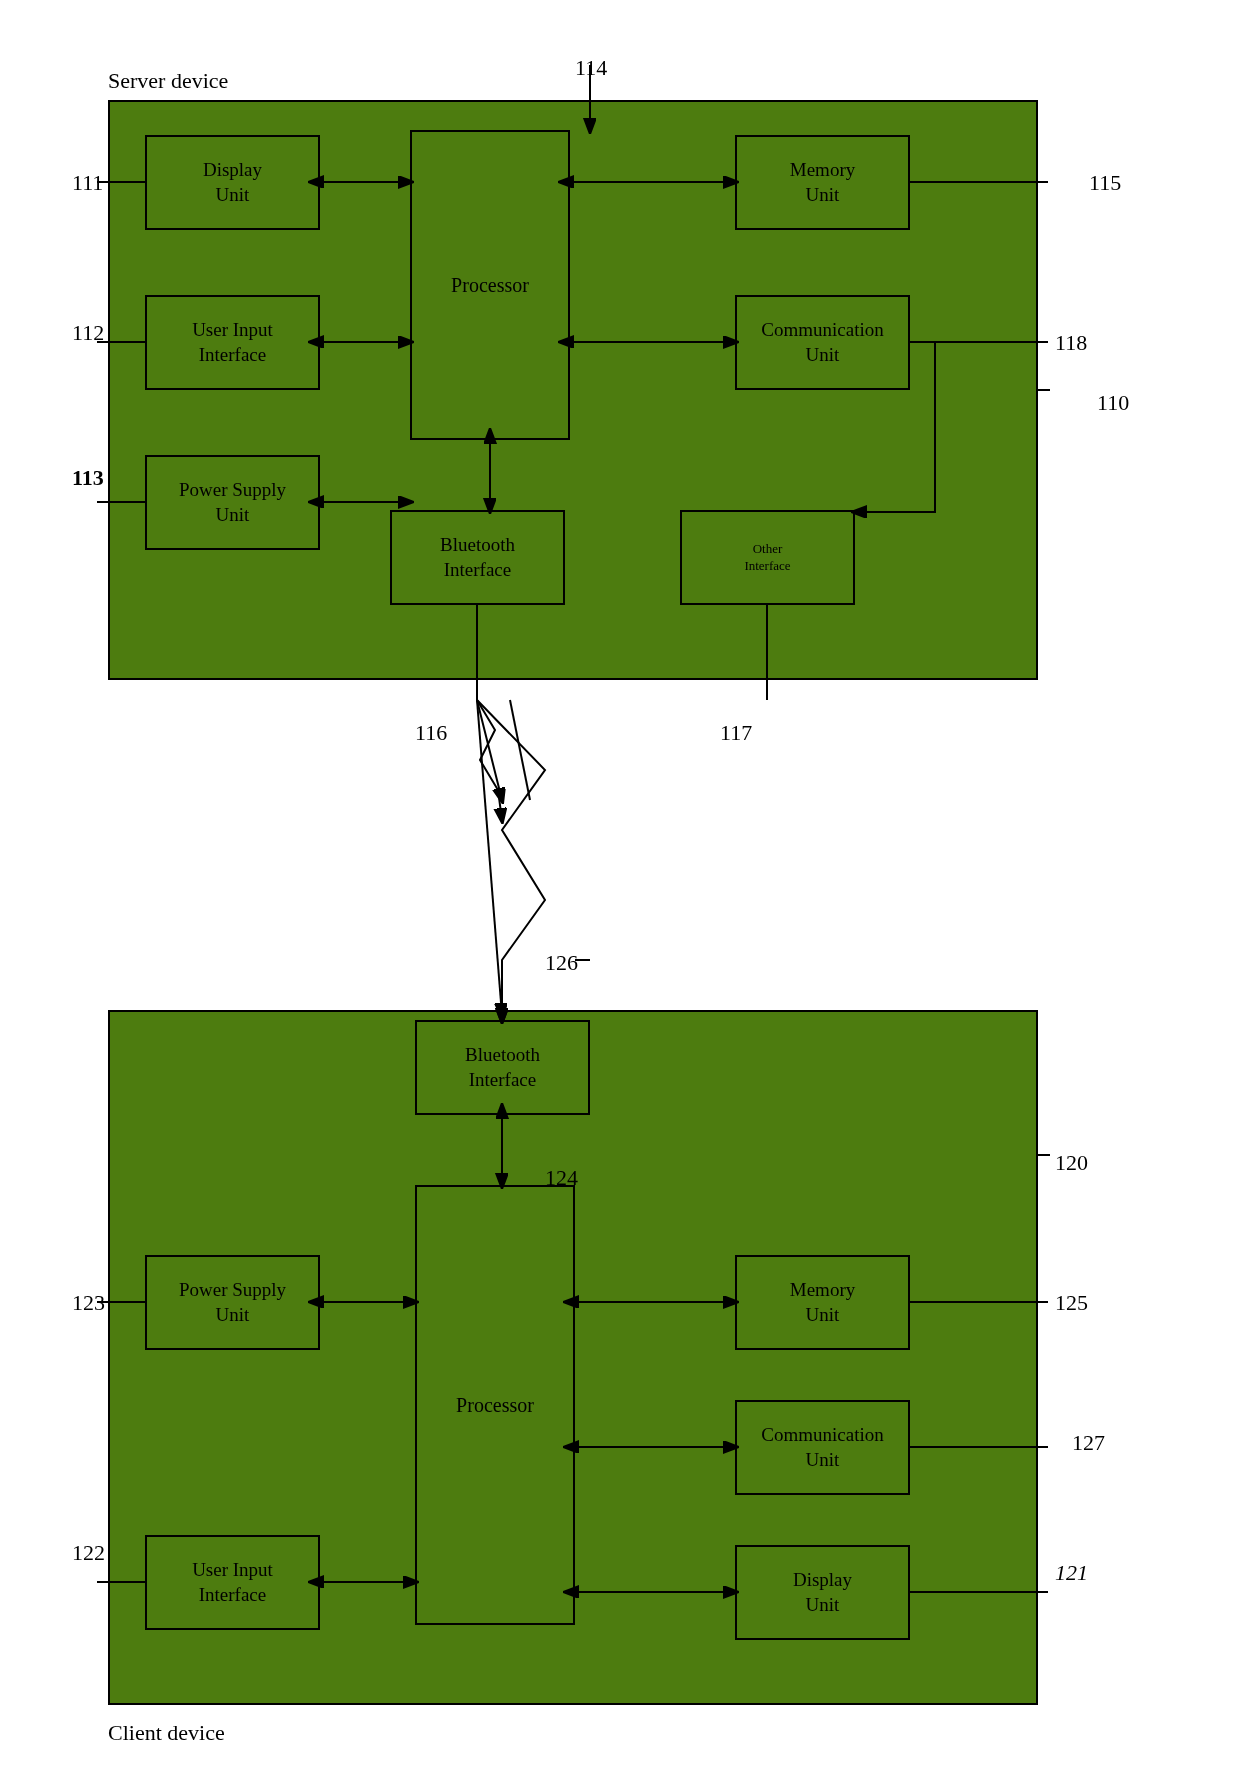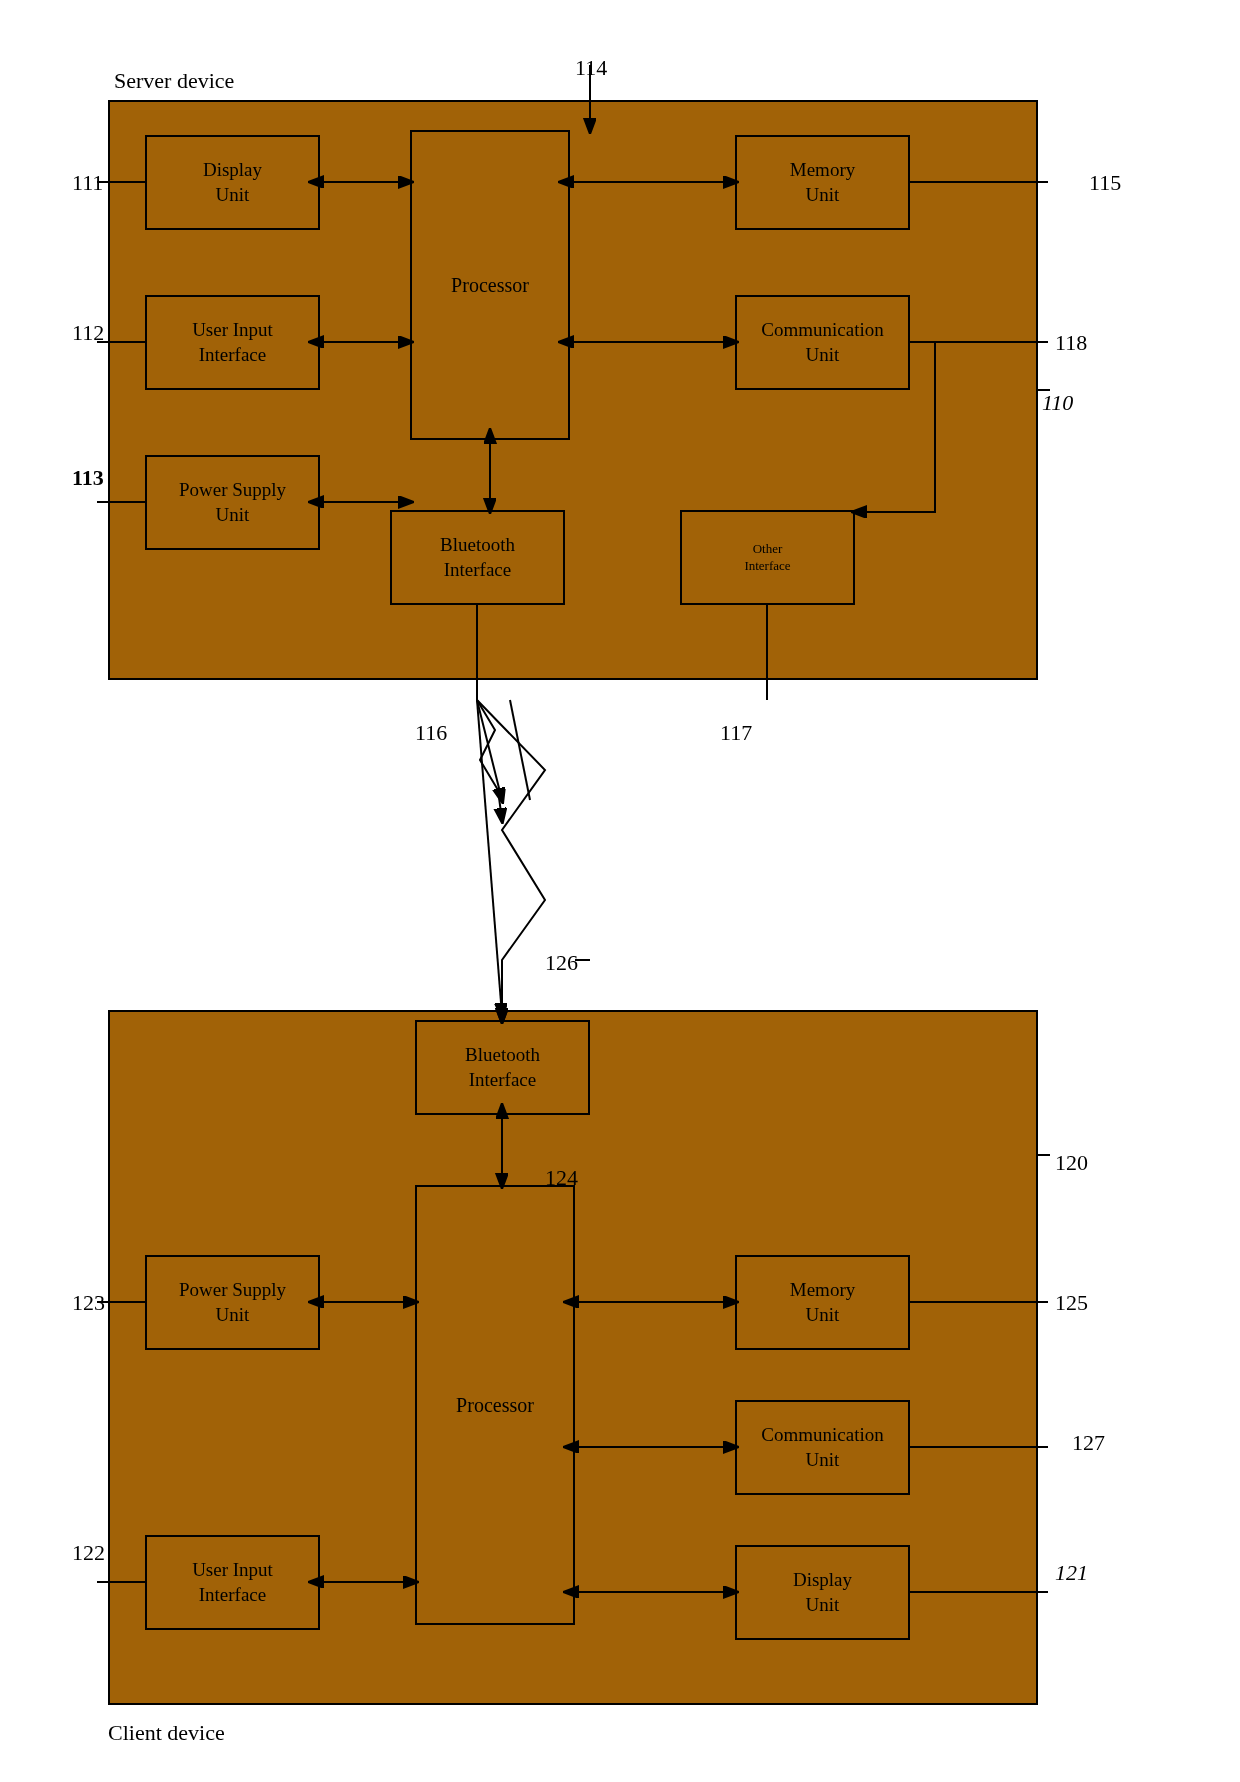--- a/index.html
+++ b/index.html
@@ -23,21 +23,21 @@
       position: absolute;
       font-size: 22px;
       font-weight: normal;
       color: #000;
     }
 
     
     .box {
       position: absolute;
       border: 2px solid #000;
-      background: #a16207;
+      background: #4d7c0f;
       display: flex;
       align-items: center;
       justify-content: center;
       text-align: center;
       font-size: 20px;
       line-height: 1.3;
     }
 
     
     .svg-overlay {
@@ -59,27 +59,27 @@
       fill: #000;
       stroke: #000;
       stroke-width: 1;
     }
   </style>
 </head>
 <body>
 
 <div class="diagram-container">
 
-  <div class="label" style="left:108px; top:68px;margin-left:6px;">Server device</div>
+  <div class="label" style="left:108px; top:68px;">Server device</div>
 
   <div class="box" style="left:108px; top:100px; width:930px; height:580px; border:2.5px solid #000;"></div>
 
   <div class="label" style="left:575px; top:55px;">114</div>
 
-  <div class="label" style="left:1042px; top:390px;font-style:italic;">110</div>
+  <div class="label" style="left:1097px; top:390px;">110</div>
 
   <div class="label" style="left:72px; top:170px;">111</div>
 
   <div class="label" style="left:72px; top:320px;">112</div>
 
   <div class="label" style="left:72px; top:465px;font-weight:bold;">113</div>
 
   <div class="label" style="left:1089px; top:170px;">115</div>
 
   <div class="label" style="left:1055px; top:330px;">118</div>

